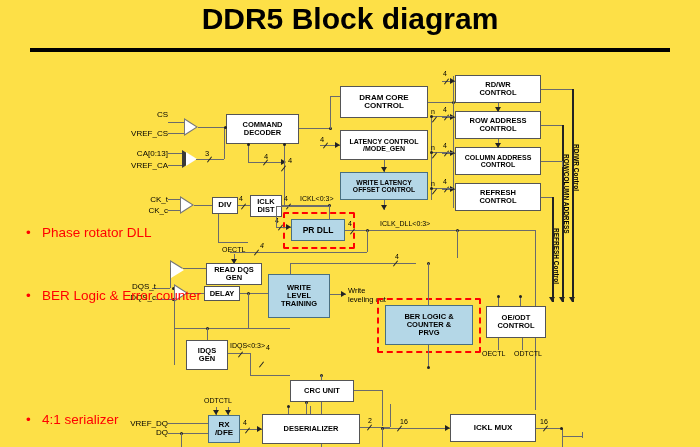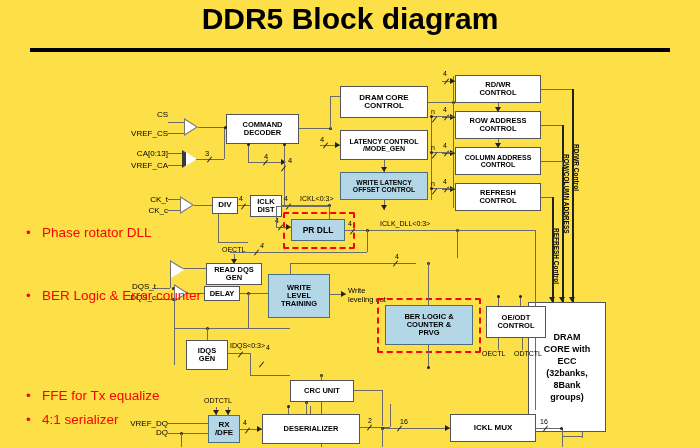--- a/index.html
+++ b/index.html
@@ -250,26 +250,20 @@
     <div class="v" style="left:562px; top:105px; height:6px;"></div>
     <div class="v thk" style="left:552px; top:141px; height:105px;"></div>
     <div class="arr-d" style="left:569px; top:241px;"></div>
     <div class="arr-d" style="left:559px; top:241px;"></div>
     <div class="arr-d" style="left:549px; top:241px;"></div>
 
     <div class="vlabel" style="left:580px; top:88px;">RD/WR Control</div>
     <div class="vlabel" style="left:570px; top:98px;">ROW/COLUMN ADDRESS</div>
     <div class="vlabel" style="left:560px; top:172px;">REFRESH Control</div>
 
-    <div class="blk" style="left:528px; top:246px; width:78px; height:130px; font-size:9px; font-weight:bold; line-height:1.35;">DRAM
-CORE with
-ECC
-(32banks,
-8Bank
-groups)</div>
 
     <div class="sig r" style="left:120px; top:139px; width:48px; font-size:8px;">CK_t</div>
     <div class="sig r" style="left:120px; top:150px; width:48px; font-size:8px;">CK_c</div>
     <div class="h" style="left:168px; top:143px; width:12px;"></div>
     <div class="h" style="left:168px; top:154px; width:12px;"></div>
     <div class="tri-frame" style="left:180px; top:140px;"></div>
     <div class="tri-fill" style="left:181px; top:142px;"></div>
     <div class="h" style="left:194px; top:149px; width:18px;"></div>
 
     <div class="blk" style="left:212px; top:141px; width:26px; height:17px; font-size:8px;">DIV</div>
@@ -448,20 +442,17 @@
     <div class="v" style="left:582px; top:376px; height:6px;"></div>
 
   </div>
 
   <div class="ann" style="left:26px; top:288px;">
     <span class="bul">•</span><span>BER Logic &amp; Error counter</span>
   </div>
   <div class="ann" style="left:26px; top:225px;">
     <span class="bul">•</span><span>Phase rotator DLL</span>
   </div>
-  <div class="ann" style="left:26px; top:388px;">
-    <span class="bul">•</span><span>FFE for Tx equalize</span>
-  </div>
   <div class="ann" style="left:26px; top:412px;">
     <span class="bul">•</span><span>4:1 serializer</span>
   </div>
 
 </div>
 
 </body></html>

